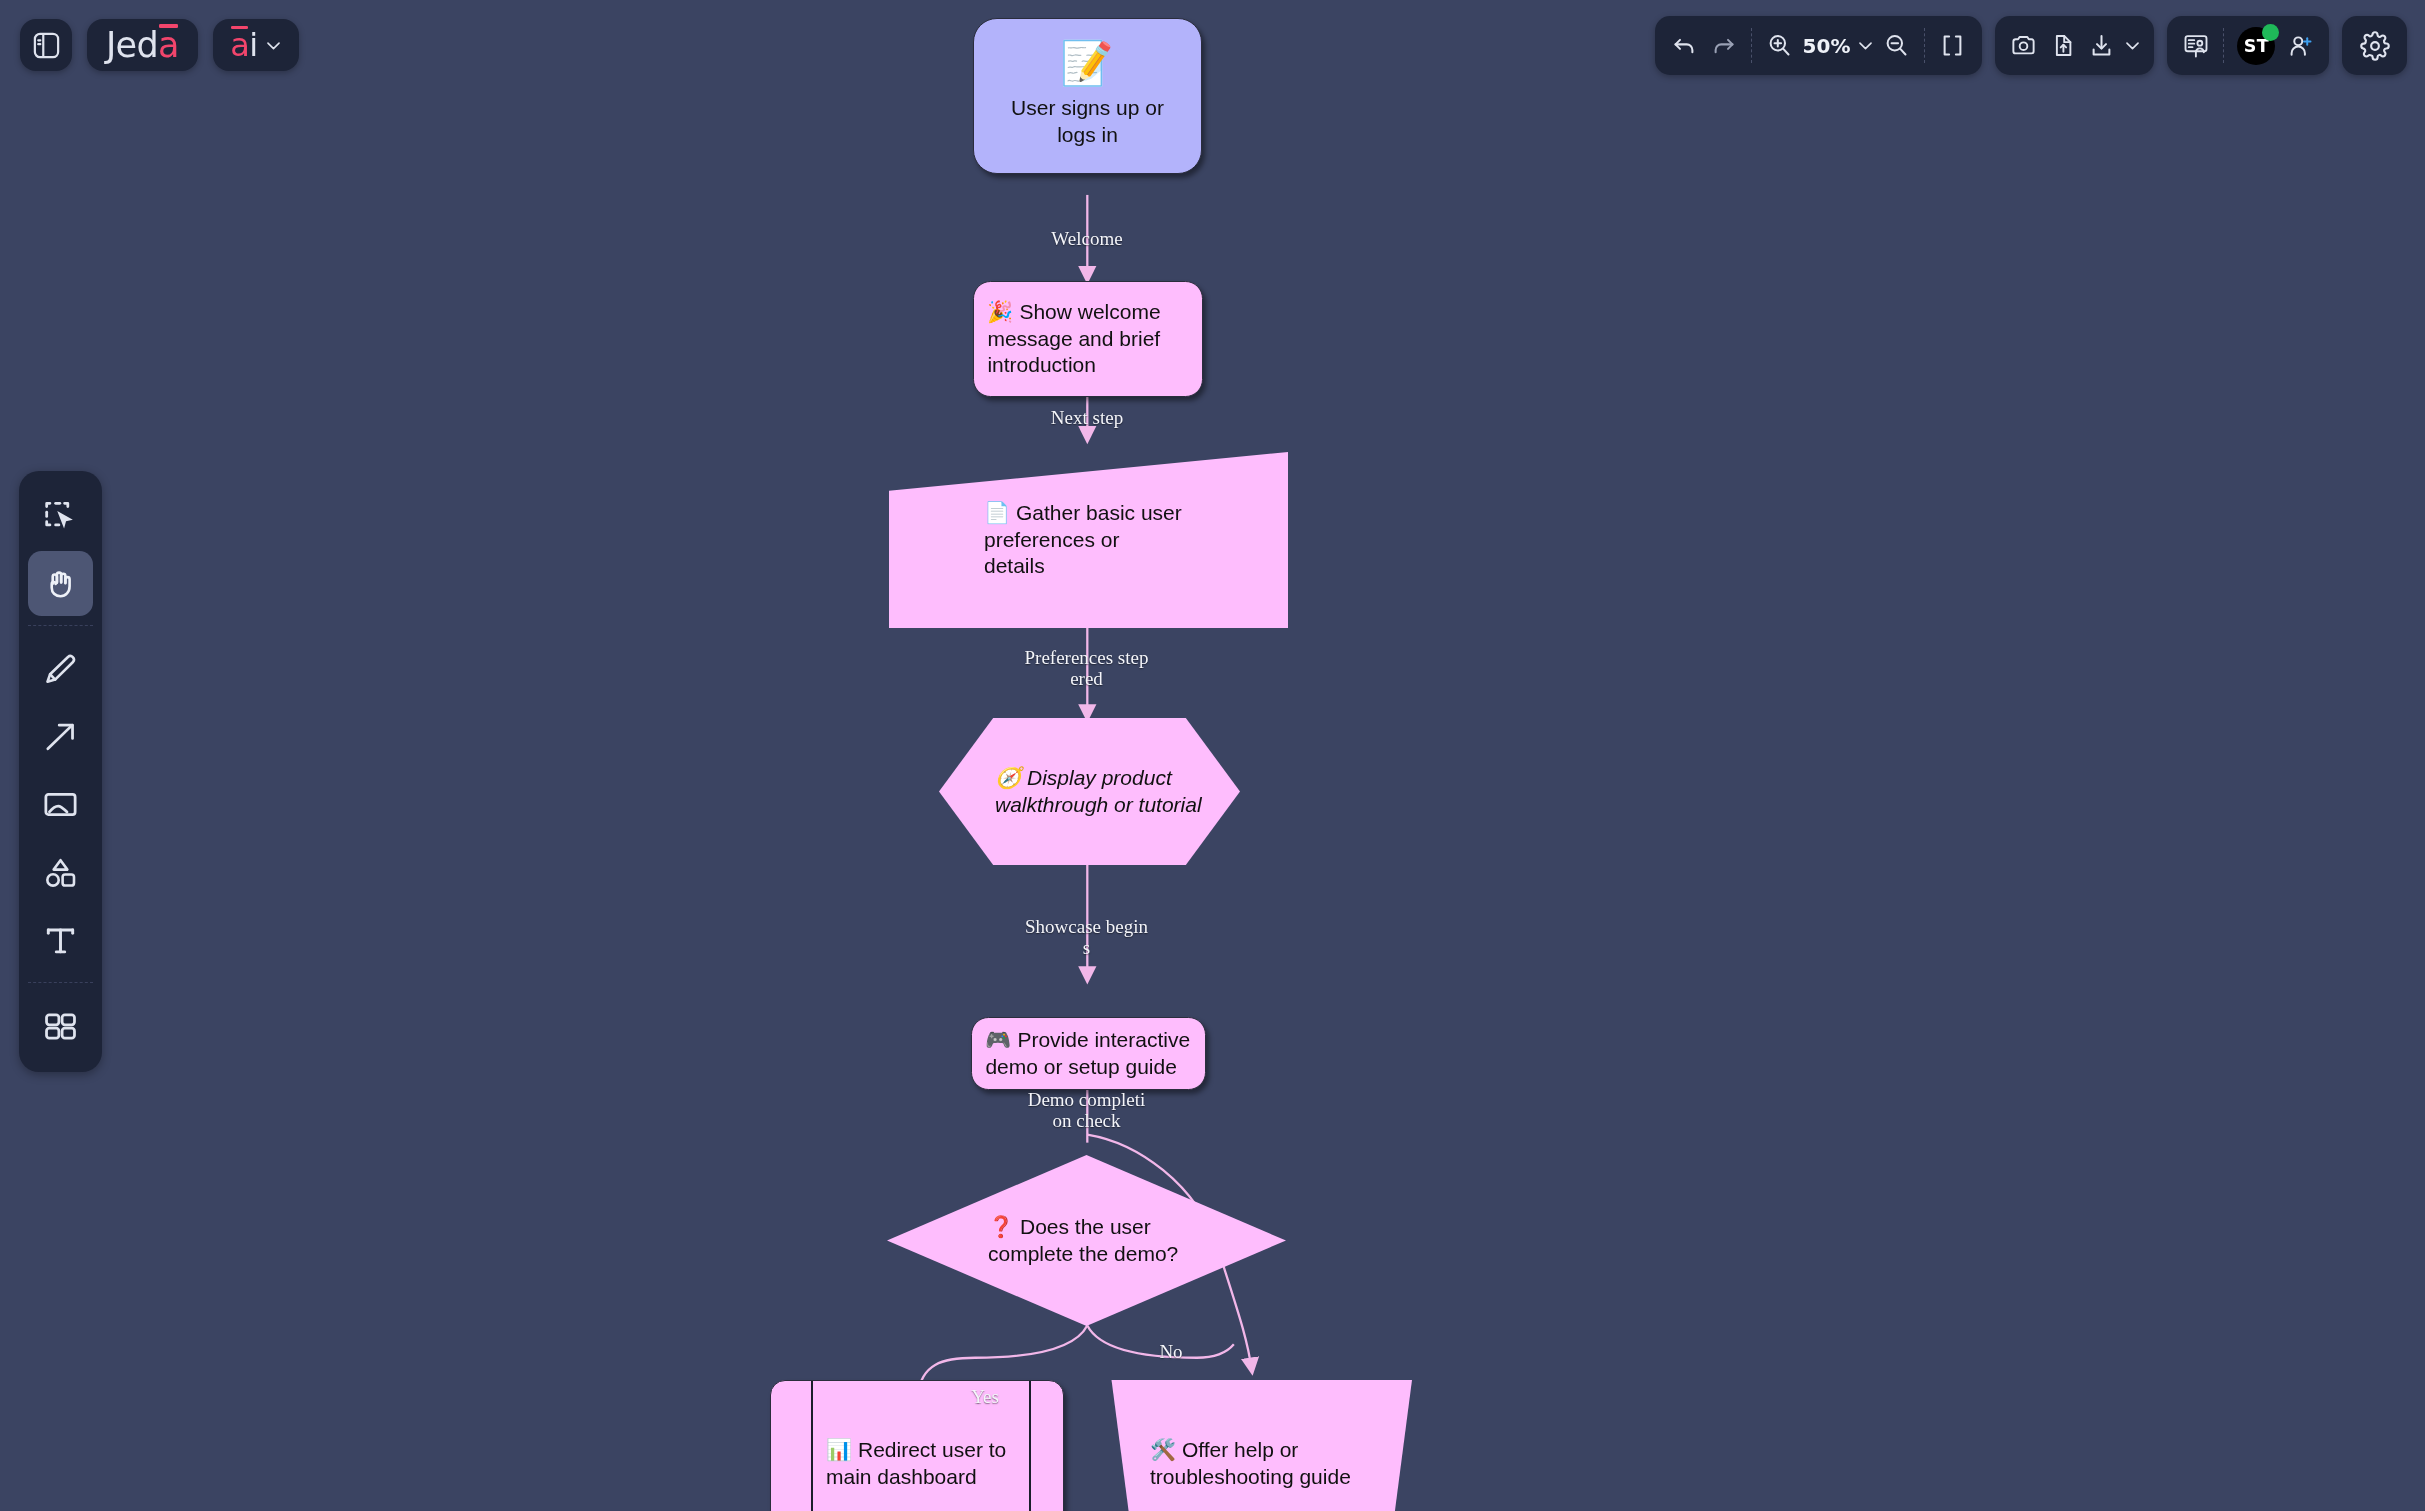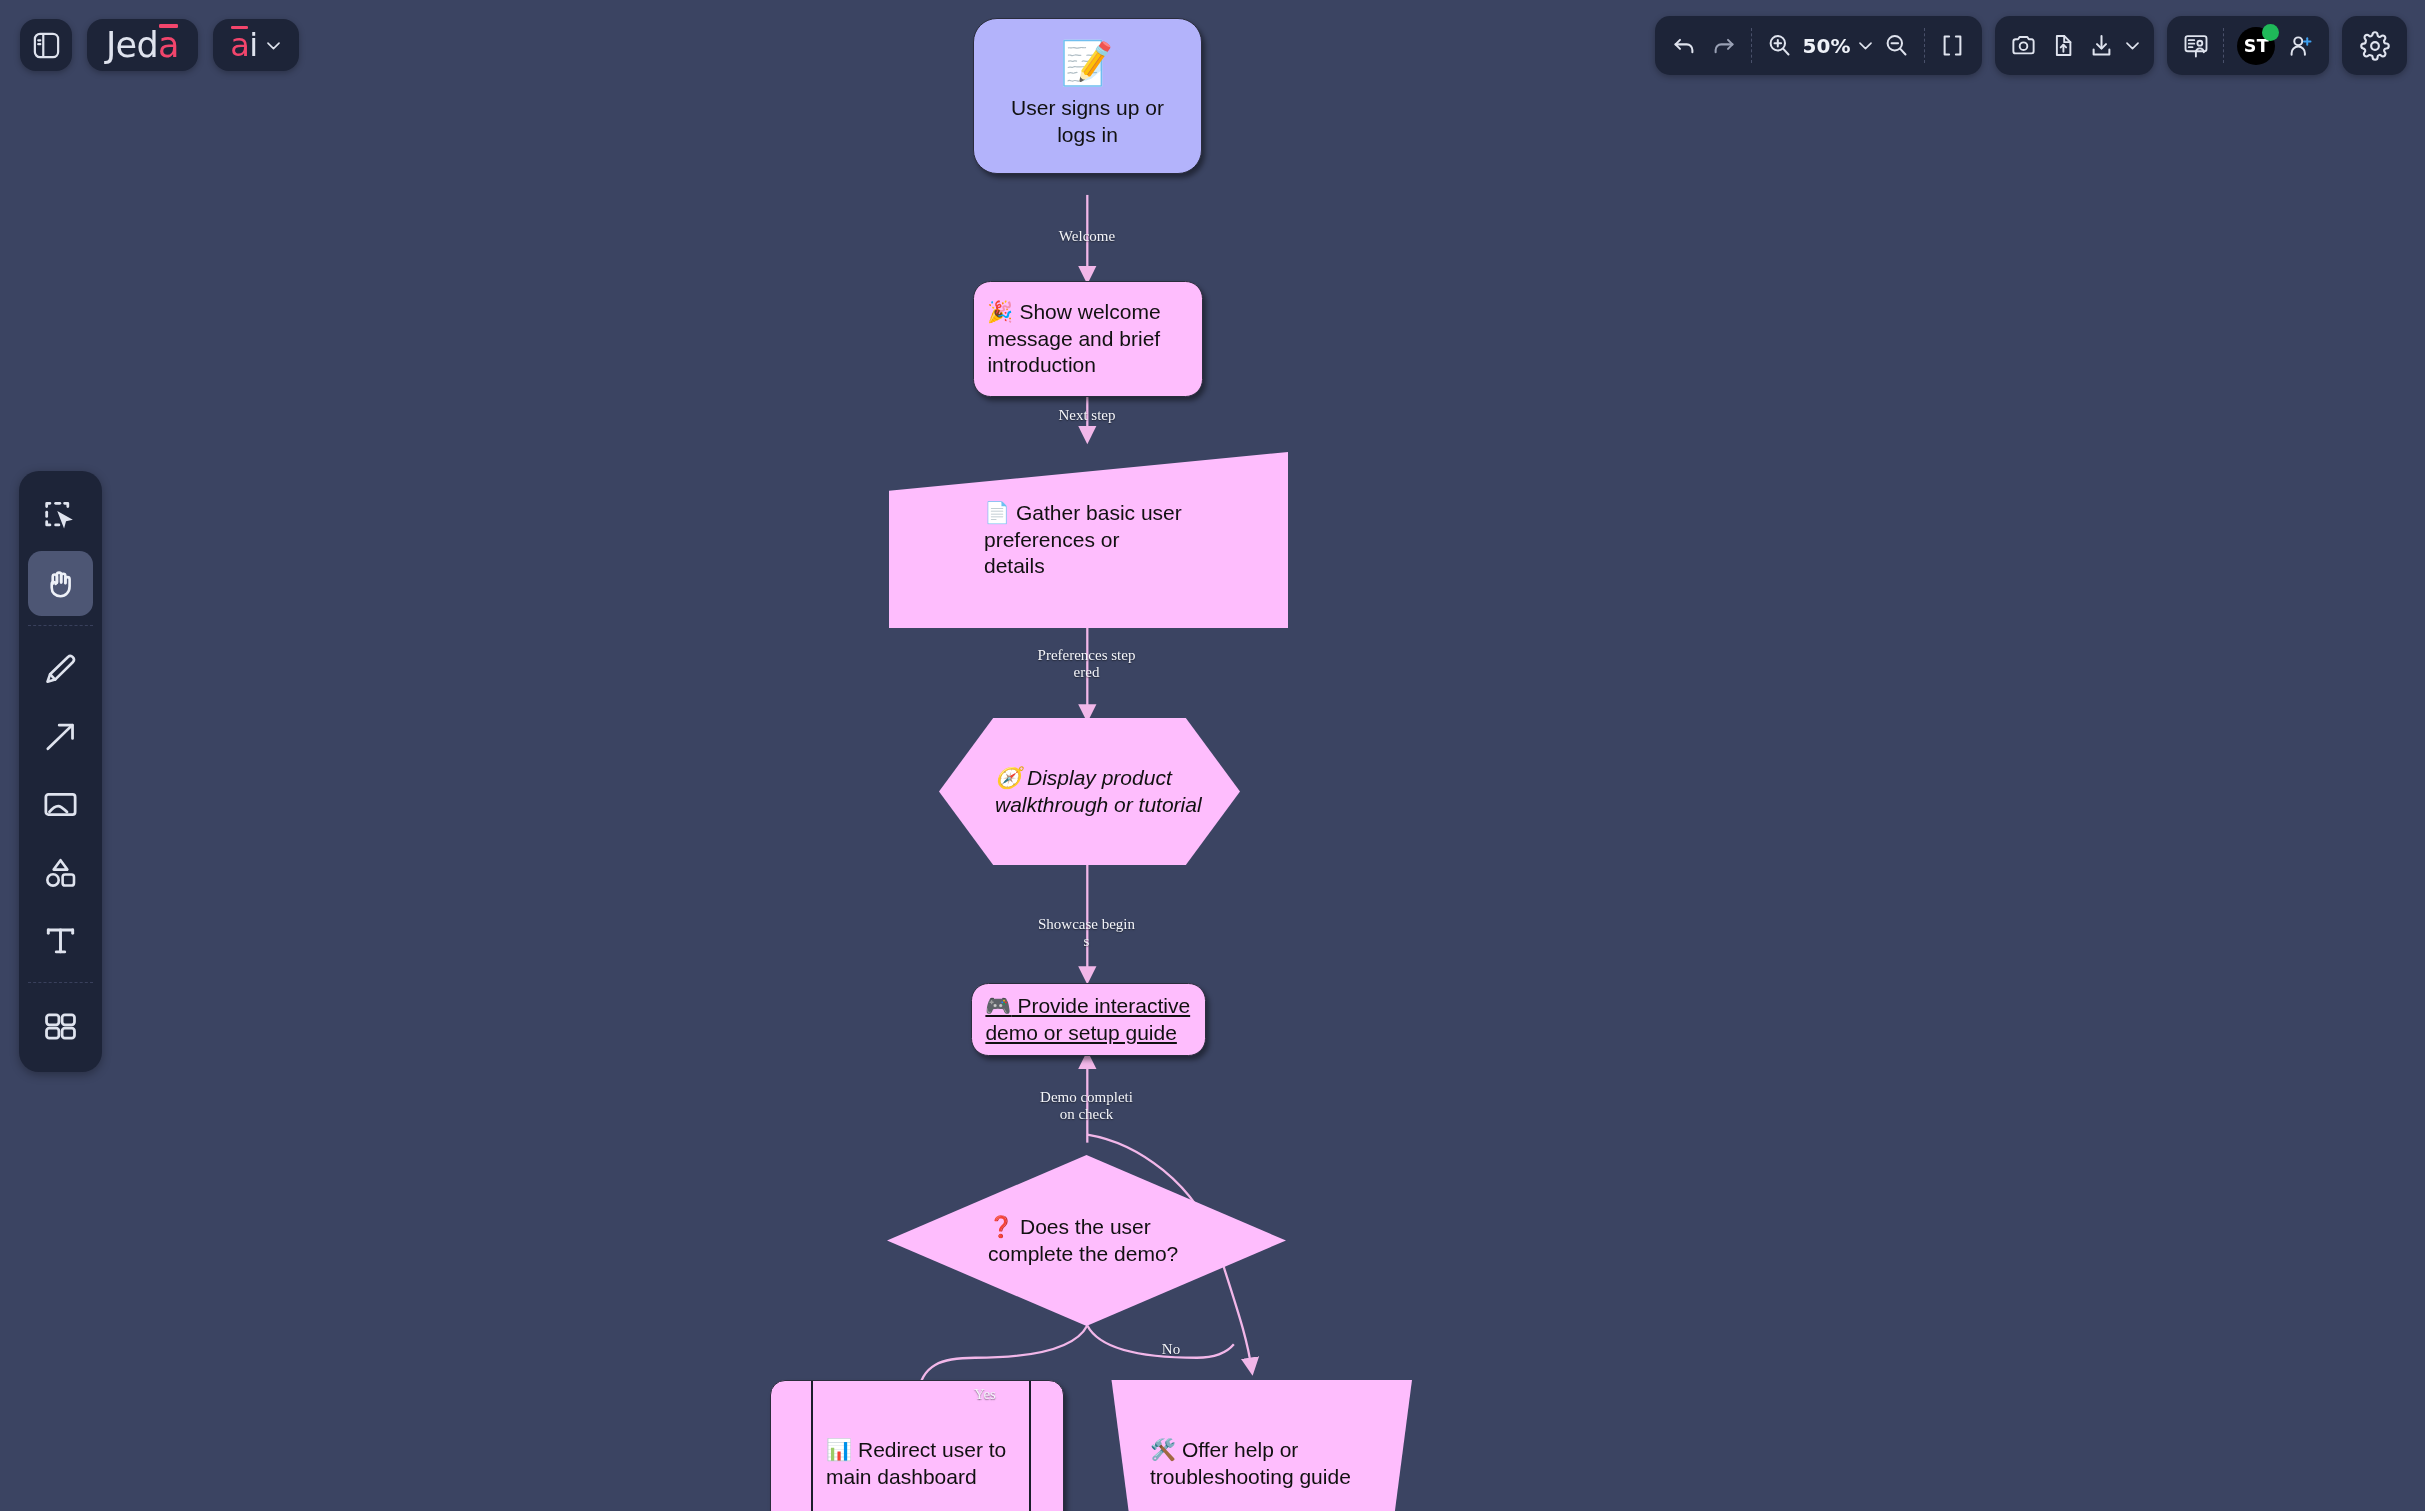--- a/index.html
+++ b/index.html
@@ -170,21 +170,21 @@
   }
   .sub-bar {
     position: absolute; top: 0; bottom: 0; width: 0;
     border-left: 2px solid #1b1e2b;
   }
 
   .edge-label {
     position: absolute;
     color: #f4f5fa;
     font-family: "Liberation Serif", serif;
-    font-size: 15px;
+    font-size: 19px;
     text-align: center;
     line-height: 1.12;
     text-shadow: 0 0.7px 1.3px rgba(0,0,0,.5);
     white-space: pre-line;
   }
 </style>
 </head>
 <body>
 
 <div id="canvas">
@@ -239,21 +239,21 @@
       <span class="emoji">🎉</span><span> Show welcome message and brief introduction</span>
     </div>
   </div>
 
   <div class="node shape-hex" style="left:939px; top:718px; width:301px; height:147px;">
     <div class="label" style="padding:0 20px 0 56px;font-style:italic;">
       <span class="emoji">🧭</span><span> Display product walkthrough or tutorial</span>
     </div>
   </div>
 
-  <div class="node shape-round" style="left:971px; top:983px; width:235px; height:73px; padding:9.4px 13.4px;text-decoration:underline;">
+  <div class="node shape-round" style="left:971px; top:1017px; width:235px; height:73px; padding:9.4px 13.4px;">
     <div class="label">
       <span class="emoji">🎮</span><span> Provide interactive demo or setup guide</span>
     </div>
   </div>
 
   <div class="node shape-diamond" style="left:887px; top:1155px; width:399px; height:171px;">
     <div class="label" style="padding:0 47px 0 101px;">
       <span class="emoji" style="color:#e81b1b;">❓</span><span>  Does the user complete the demo?</span>
     </div>
   </div>

